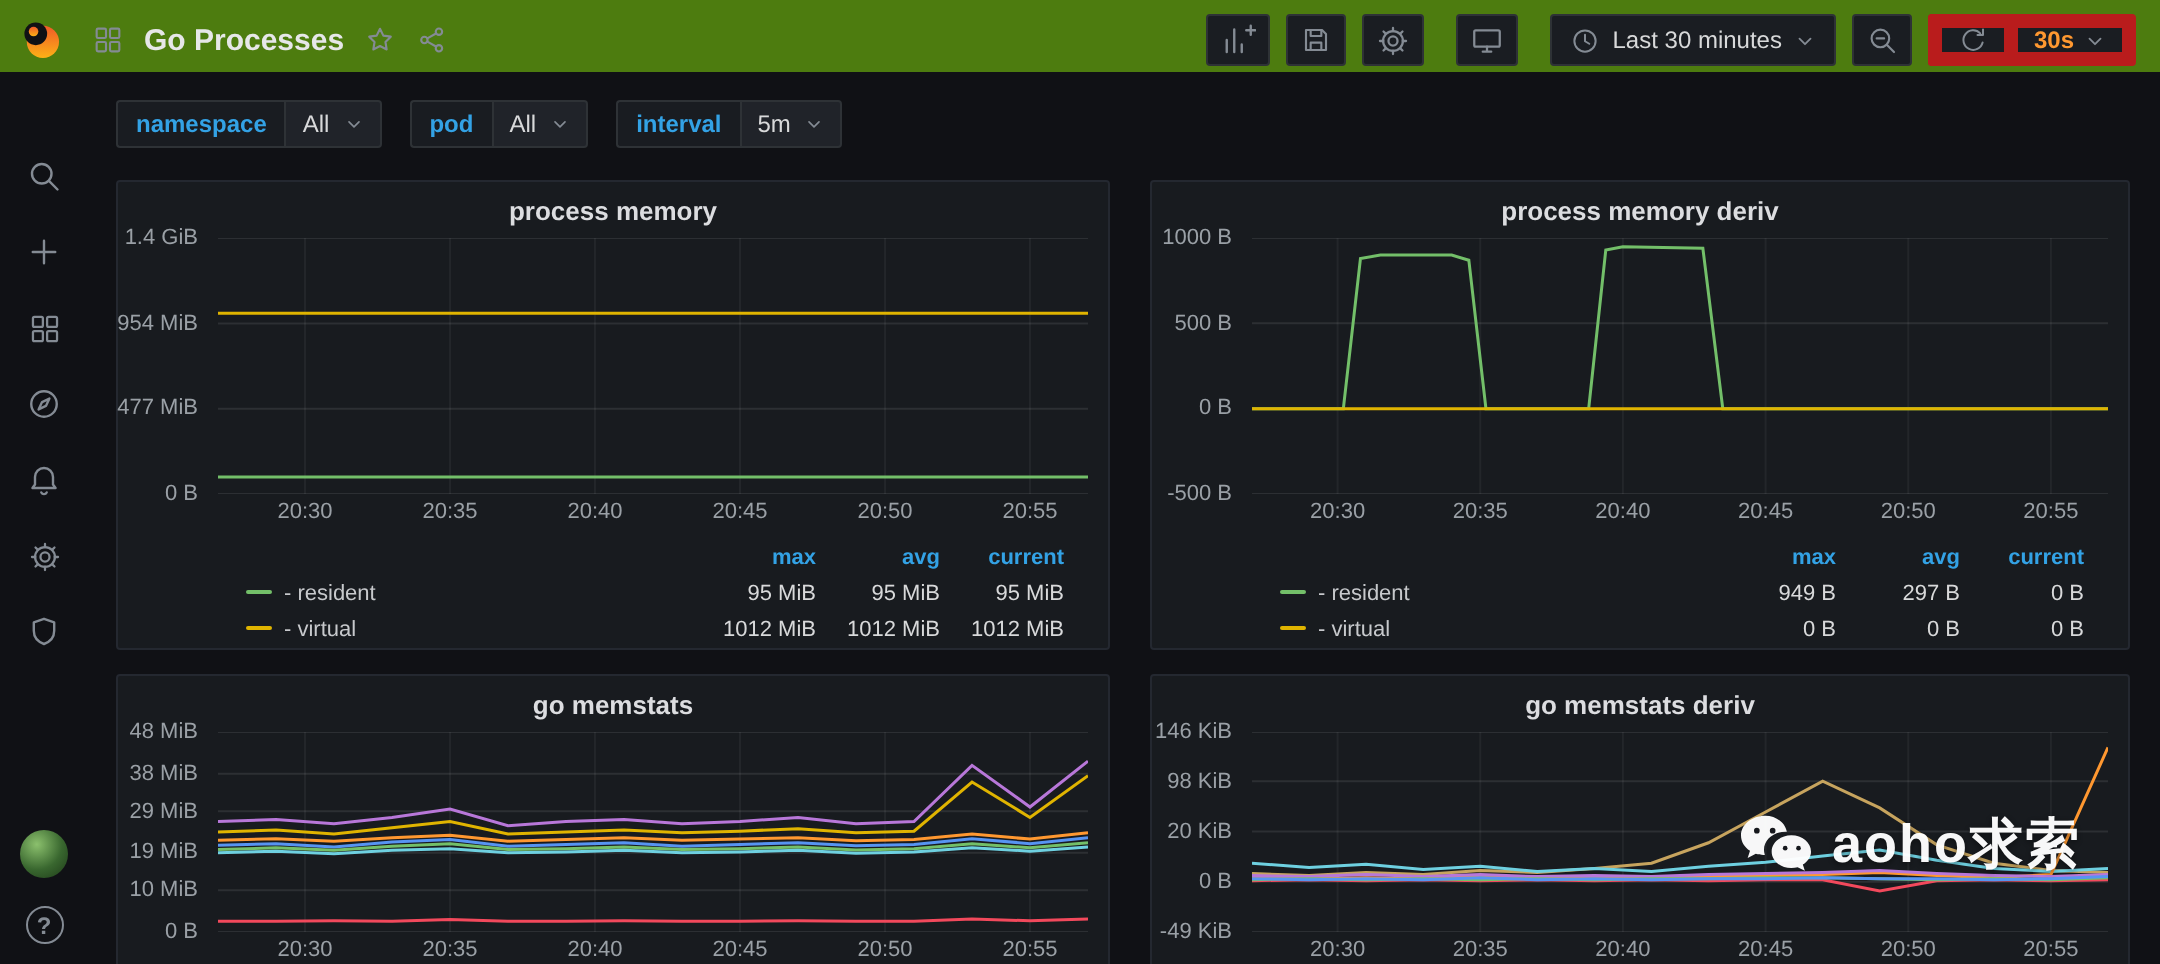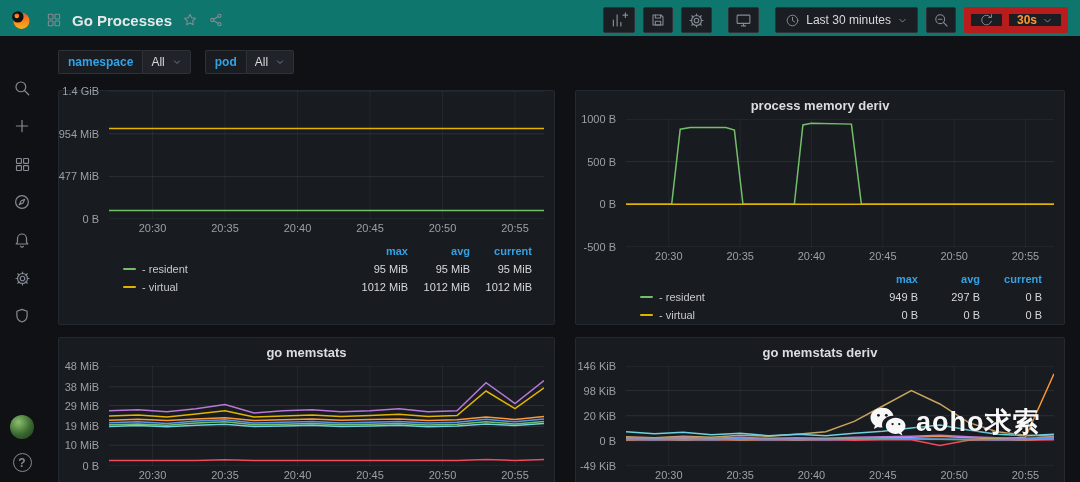--- a/index.html
+++ b/index.html
@@ -2,21 +2,21 @@
 <html><head>
 <meta charset="utf-8">
 <style>
   *{margin:0;padding:0;box-sizing:border-box}
   html,body{background:#0b0c0e}
   #app{position:relative;width:1080px;height:482px;overflow:hidden;
        background:#101115;color:#d8d9da;font-family:"Liberation Sans",sans-serif;}
 
   
   .topbar{position:absolute;top:0;left:0;right:0;height:36px;display:flex;align-items:center;
-          padding:4px 12px 0 10px;background:#0f766e;z-index:10}
+          padding:4px 12px 0 10px;background:#4d7c0f;z-index:10}
   .tb-title-group{display:flex;align-items:center;gap:10px;margin-left:14px}
   .tb-title{font-size:15px;font-weight:700;color:#e6e7e8;white-space:nowrap}
   .tb-spacer{flex:1}
   .tb-btn{height:26px;min-width:28px;display:flex;align-items:center;justify-content:center;gap:6px;
           background:#1a1d22;border:1px solid #2e3236;border-radius:2px;padding:0 6px;margin-left:8px}
   .tb-btn.text{padding:0 9px;font-size:12px;color:#d8d9da;white-space:nowrap}
   .btn-group{display:flex;margin-left:8px}
   .btn-group .seg{height:26px;display:flex;align-items:center;gap:5px;background:#1a1d22;
           border:7px solid #b91c1c;padding:0 8px}
   .btn-group .seg:first-child{border-radius:2px 0 0 2px;border-right:none}
@@ -278,25 +278,37 @@
         <span class="var-label" data-interactable="false">pod</span>
         <span class="var-value" data-interactable="true">
           <span data-interactable="false">All</span>
           <span class="icn" data-interactable="false">
               <svg class="ln cv" width="10" height="10" viewBox="0 0 24 24">
                 <path d="M6 9.5l6 6 6-6"></path>
               </svg>
             </span>
         </span>
       </div>
+      <div class="var" data-interactable="false">
+        <span class="var-label" data-interactable="false">interval</span>
+        <span class="var-value" data-interactable="true">
+          <span data-interactable="false">5m</span>
+          <span class="icn" data-interactable="false">
+              <svg class="ln cv" width="10" height="10" viewBox="0 0 24 24">
+                <path d="M6 9.5l6 6 6-6"></path>
+              </svg>
+            </span>
+        </span>
+      </div>
     </div>
 
     <div class="panels" data-interactable="false">
 
       <section class="panel panel1" data-interactable="false">
+        <div class="panel-header" data-interactable="true">process memory</div>
         <div class="chart" data-interactable="false">
           <div class="ylabels" data-interactable="false">
               <div class="ytick" data-interactable="false" style="top:100.00%">0 B</div>
               <div class="ytick" data-interactable="false" style="top:66.71%">477 MiB</div>
               <div class="ytick" data-interactable="false" style="top:33.43%">954 MiB</div>
               <div class="ytick" data-interactable="false" style="top:0.00%">1.4 GiB</div>
             </div>
           <div class="plotarea" data-interactable="true">
               <svg class="plot" viewBox="0 0 100 100" preserveAspectRatio="none">
                 <line class="grid" x1="0" x2="100" y1="100.00" y2="100.00" vector-effect="non-scaling-stroke"></line>

